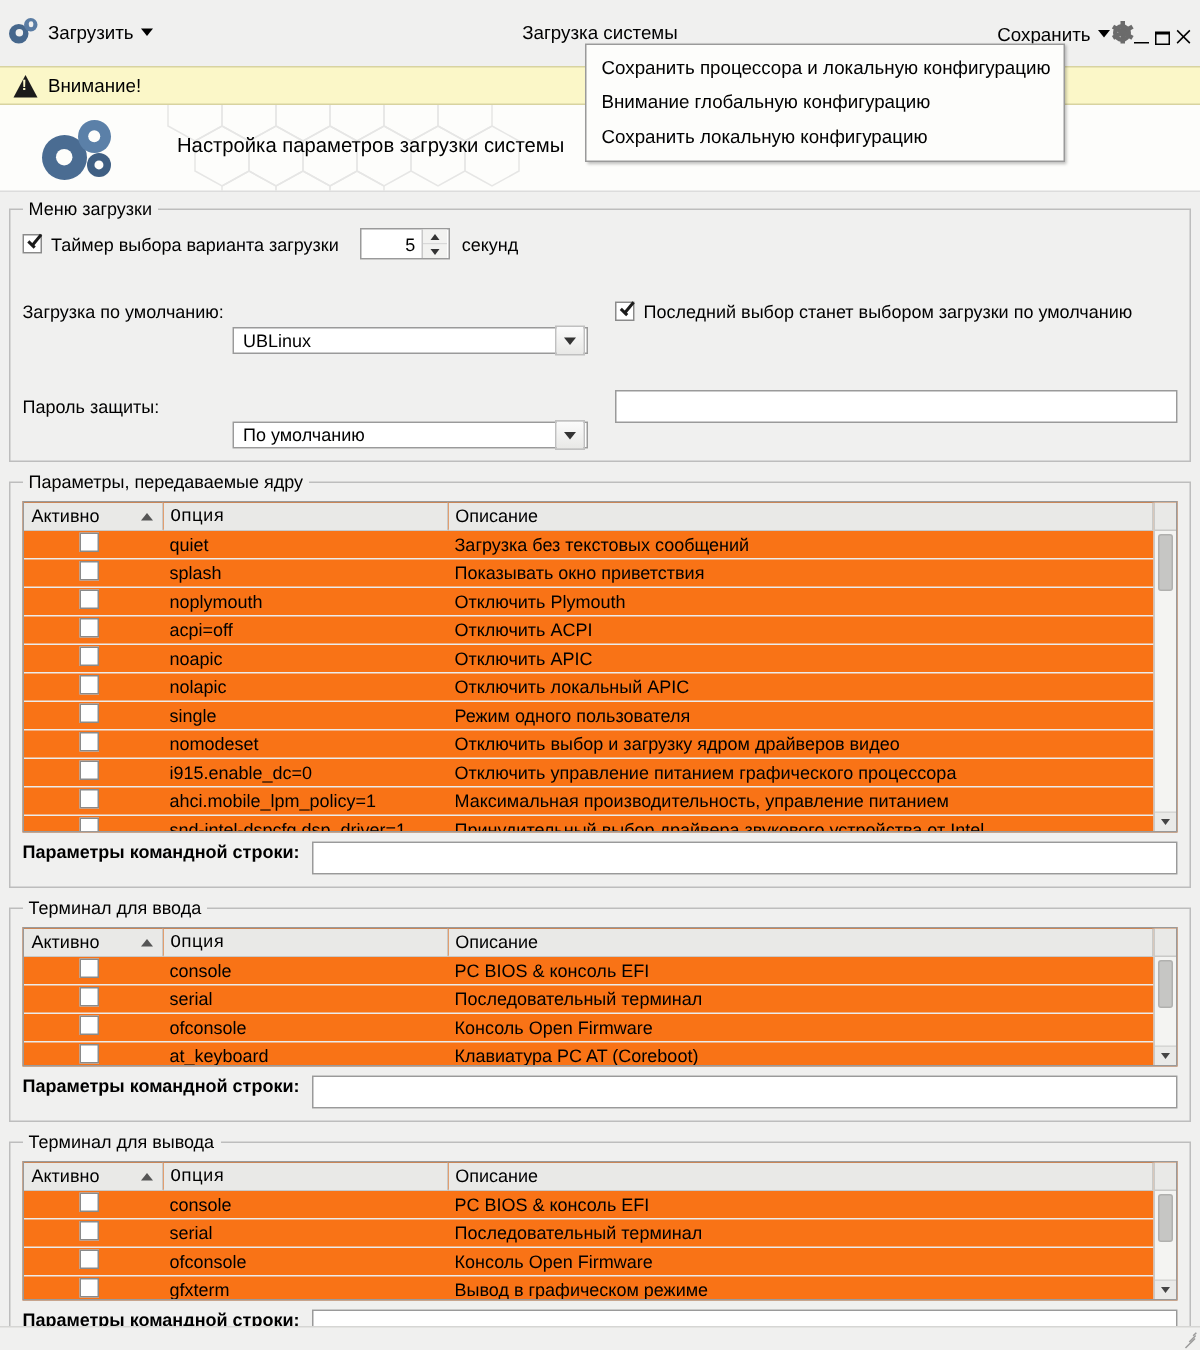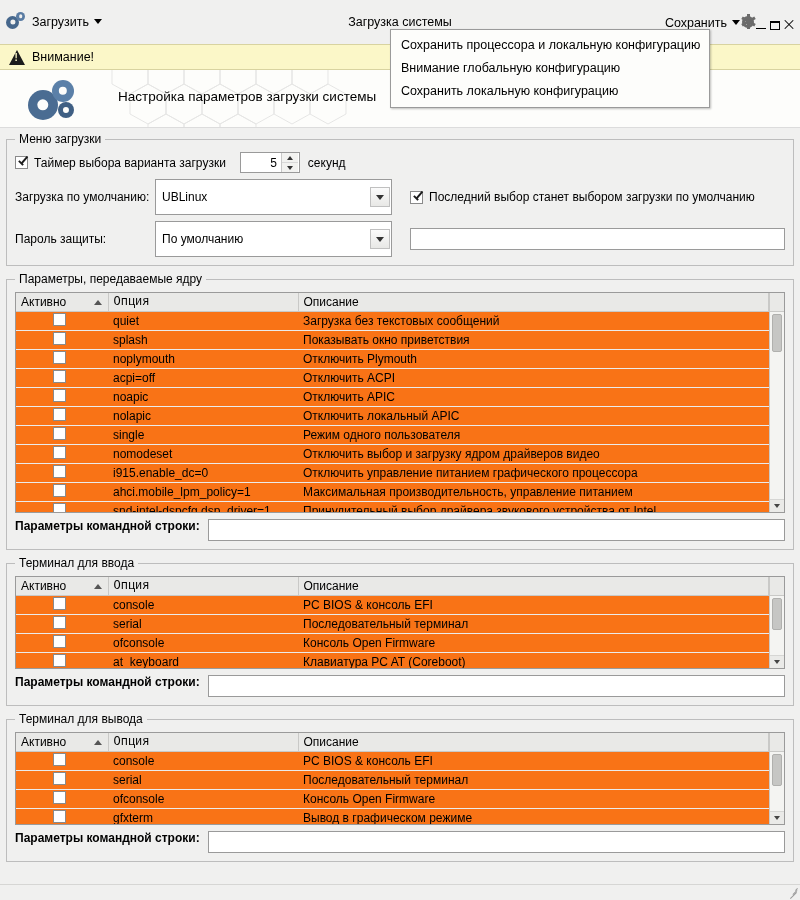--- a/index.html
+++ b/index.html
@@ -185,23 +185,23 @@
   .spin-btns div:last-child{border-bottom:none;}
   .spin-up::after, .spin-down::after {
     content:""; position:absolute; left:50%; top:50%; transform:translate(-50%,-50%);
     border-left:3.5px solid transparent; border-right:3.5px solid transparent;
   }
   .spin-up::after { border-bottom:4px solid #333; }
   .spin-down::after { border-top:4px solid #333; }
 
   
   .combo {
-    height:36px; border:1px solid #9a9a9a; background:#fff;
+    height:18px; border:1px solid #9a9a9a; background:#fff;
     display:flex; align-items:center; justify-content:space-between;
-    padding:0 0 0 6px; font-size:12px;
+    padding:0 0 0 6px; font-size:12px;margin-top:39px;
   }
   .combo .arrow-box {
     width:20px; height:20px; margin:0 1px 0 0;
     background:linear-gradient(#fbfbfb,#e8e8e6);
     border:1px solid #c0c0c0;
     display:flex; align-items:center; justify-content:center;
   }
   .combo .arrow-box i {
     width:0;height:0;border-left:4px solid transparent;border-right:4px solid transparent;
     border-top:5px solid #333; display:block;

